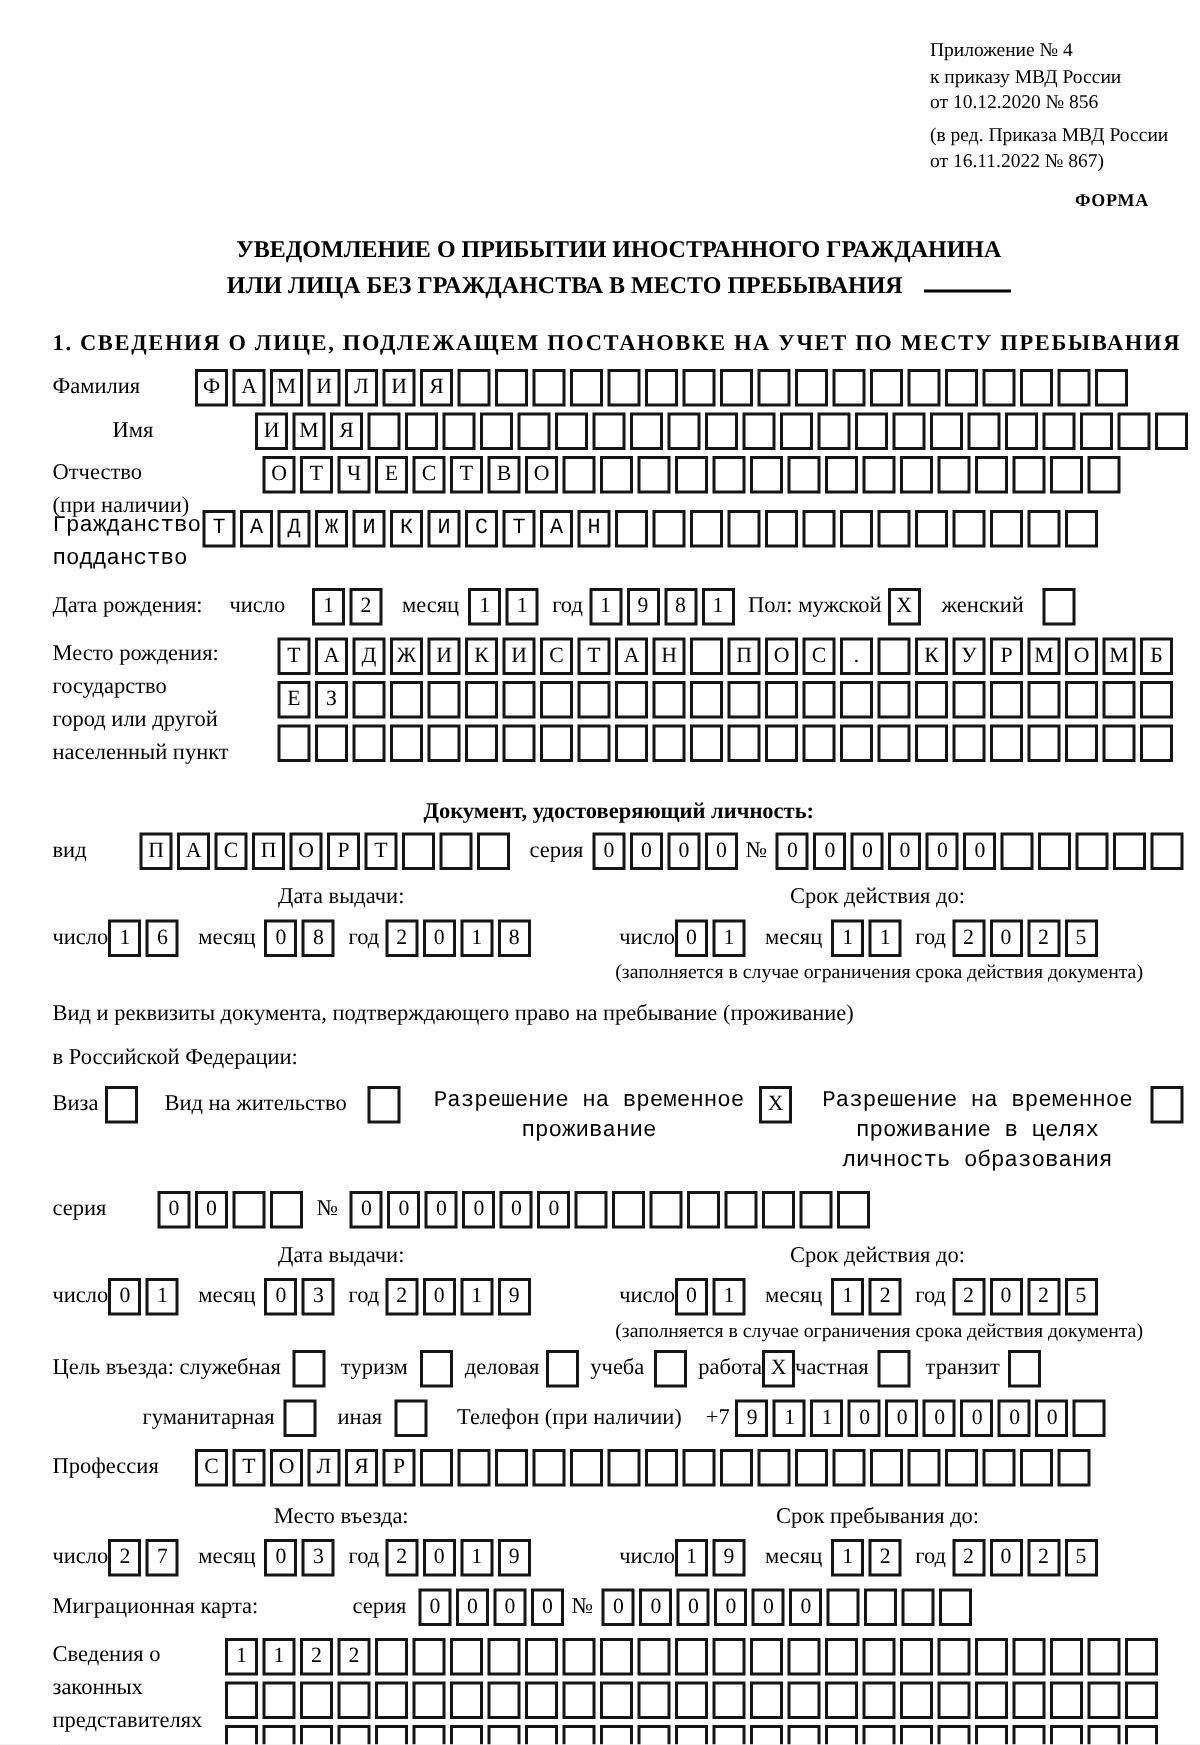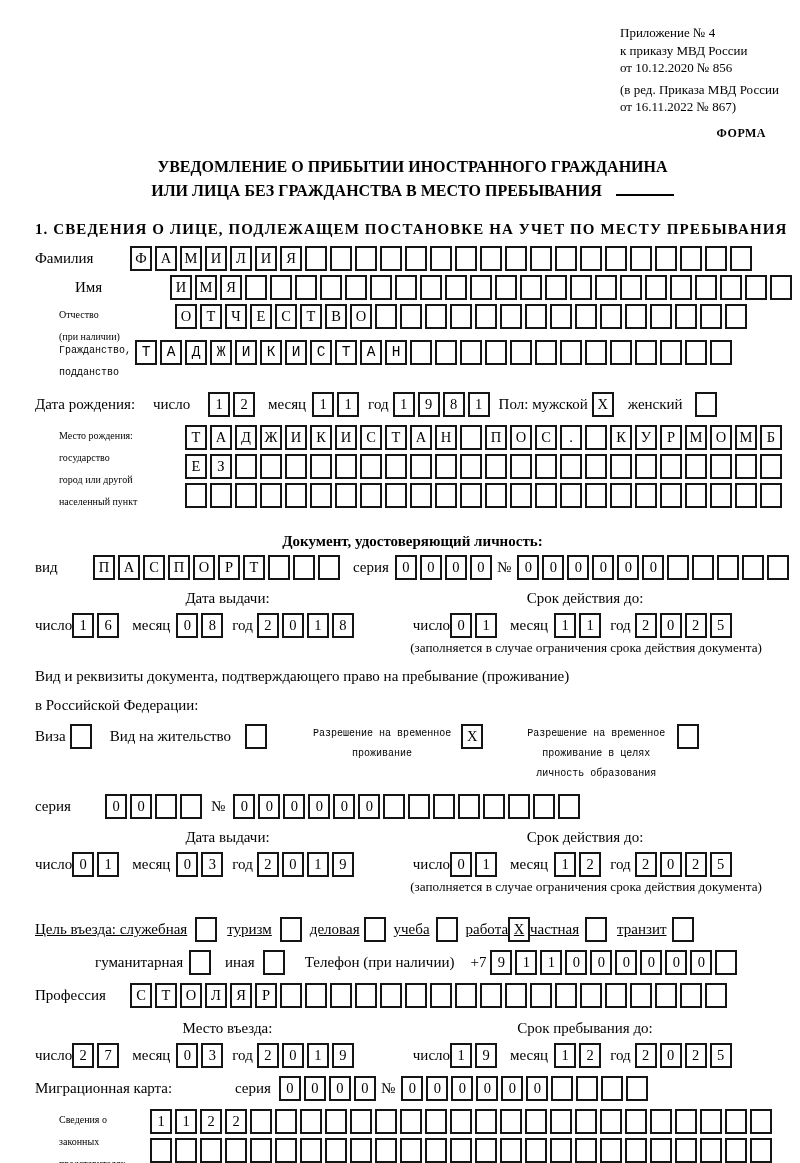--- a/index.html
+++ b/index.html
@@ -20,21 +20,21 @@
   .lbl{font-size:15px;line-height:25px;white-space:pre;flex:0 0 auto;}
   .lbl.b{font-weight:bold;line-height:20px;}
   .lbl.sm{font-size:13.2px;line-height:16px;}
   .gap{flex:0 0 auto;display:inline-block;height:1px;}
   .boxes{display:flex;flex:0 0 auto;}
   .bx{flex:0 0 auto;width:22px;height:25px;border:2px solid #151515;box-sizing:border-box;
       margin-right:3px;display:flex;align-items:center;justify-content:center;
       font-size:14.5px;background:#fff;}
   .chk{margin-right:0;}
   .stack{display:flex;flex-direction:column;flex:0 0 auto;}
-  .stack .sline{font-size:10px;line-height:22px;white-space:pre;margin-left:24px;}
+  .stack .sline{font-size:15px;line-height:22px;white-space:pre;}
   .stack.c .sline{text-align:center;line-height:20px;font-family:Liberation Mono, monospace;}
   .boxrows{display:flex;flex-direction:column;flex:0 0 auto;}
   .boxrows .boxes{margin-bottom:4px;}
   .col{display:flex;flex-direction:column;flex:0 0 auto;}
 </style>
 </head>
 <body>
 
 <div class="page">
 
@@ -499,21 +499,21 @@
         <span class="boxes">
           <span class="bx">2</span>
           <span class="bx">0</span>
           <span class="bx">2</span>
           <span class="bx">5</span>
         </span>
       </div>
       <div class="line right" style="margin-top: 2px;">
         <span class="lbl sm">(заполняется в случае ограничения срока действия документа)</span>
       </div>
-      <div class="line" style="margin-top: 22px; text-decoration: underline;">
+      <div class="line" style="margin-top: 5px;">
         <span class="lbl">Цель въезда: служебная</span>
         <span class="gap" style="width: 8px;"></span>
         <span class="bx chk"></span>
         <span class="gap" style="width: 10px;"></span>
         <span class="lbl">туризм</span>
         <span class="gap" style="width: 8px;"></span>
         <span class="bx chk"></span>
         <span class="gap" style="width: 8px;"></span>
         <span class="lbl">деловая</span>
         <span class="gap" style="width: 4px;"></span>

